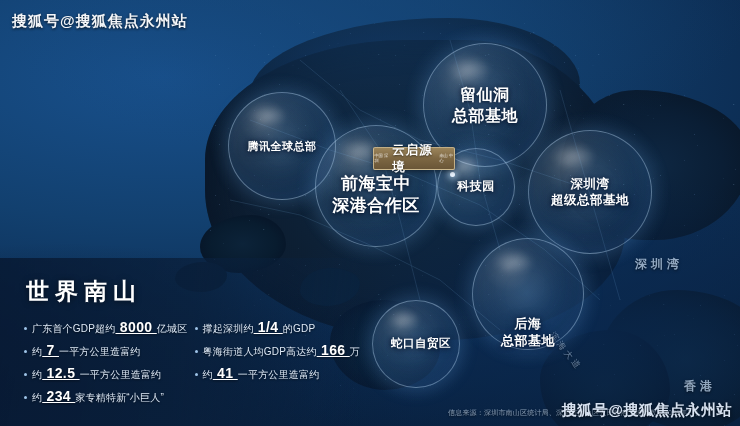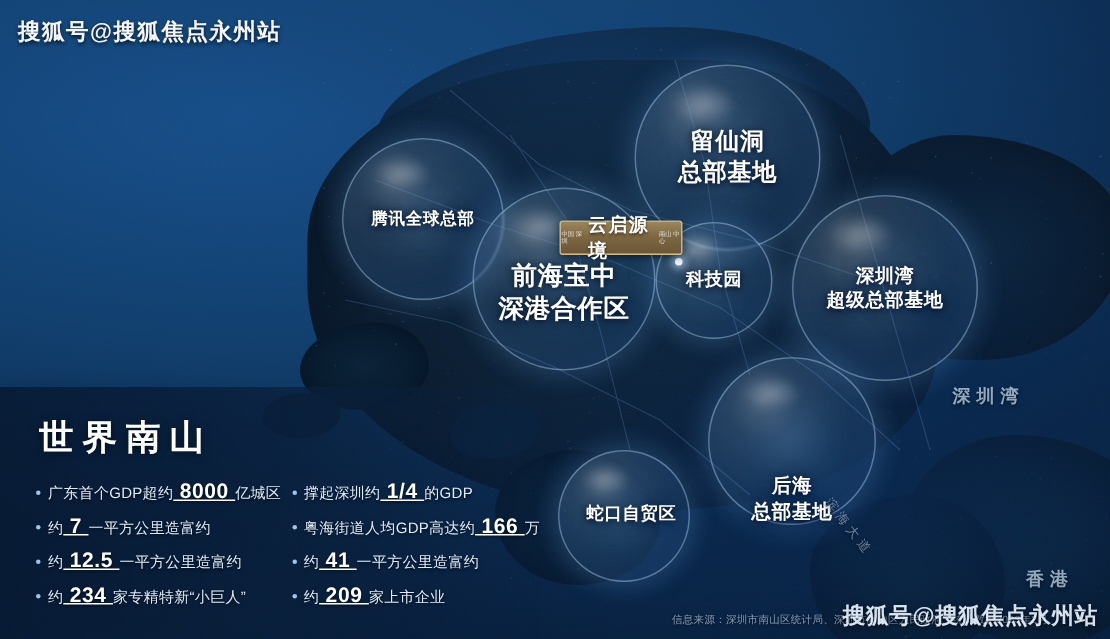--- a/index.html
+++ b/index.html
@@ -371,24 +371,20 @@
             <span><span class="t">撑起深圳约</span><span class="n"> 1/4 </span><span class="t">的GDP</span></span>
           </div>
           <div class="fact">
             <span class="dot"></span>
             <span><span class="t">粤海街道人均GDP高达约</span><span class="n"> 166 </span><span class="t">万</span></span>
           </div>
           <div class="fact">
             <span class="dot"></span>
             <span><span class="t">约</span><span class="n"> 41 </span><span class="t">一平方公里造富约</span></span>
           </div>
-          <div class="fact">
-            <span class="dot"></span>
-            <span><span class="t">约</span><span class="n"> 209 </span><span class="t">家上市企业</span></span>
-          </div>
         </div>
     </div>
   </div>
 
   <div id="watermark-top">搜狐号@搜狐焦点永州站</div>
   <div id="watermark-bottom">搜狐号@搜狐焦点永州站</div>
   <div id="source-line">信息来源：深圳市南山区统计局、深圳市南山区人民政府、统计数据2023年2月</div>
 
 </div>
 

